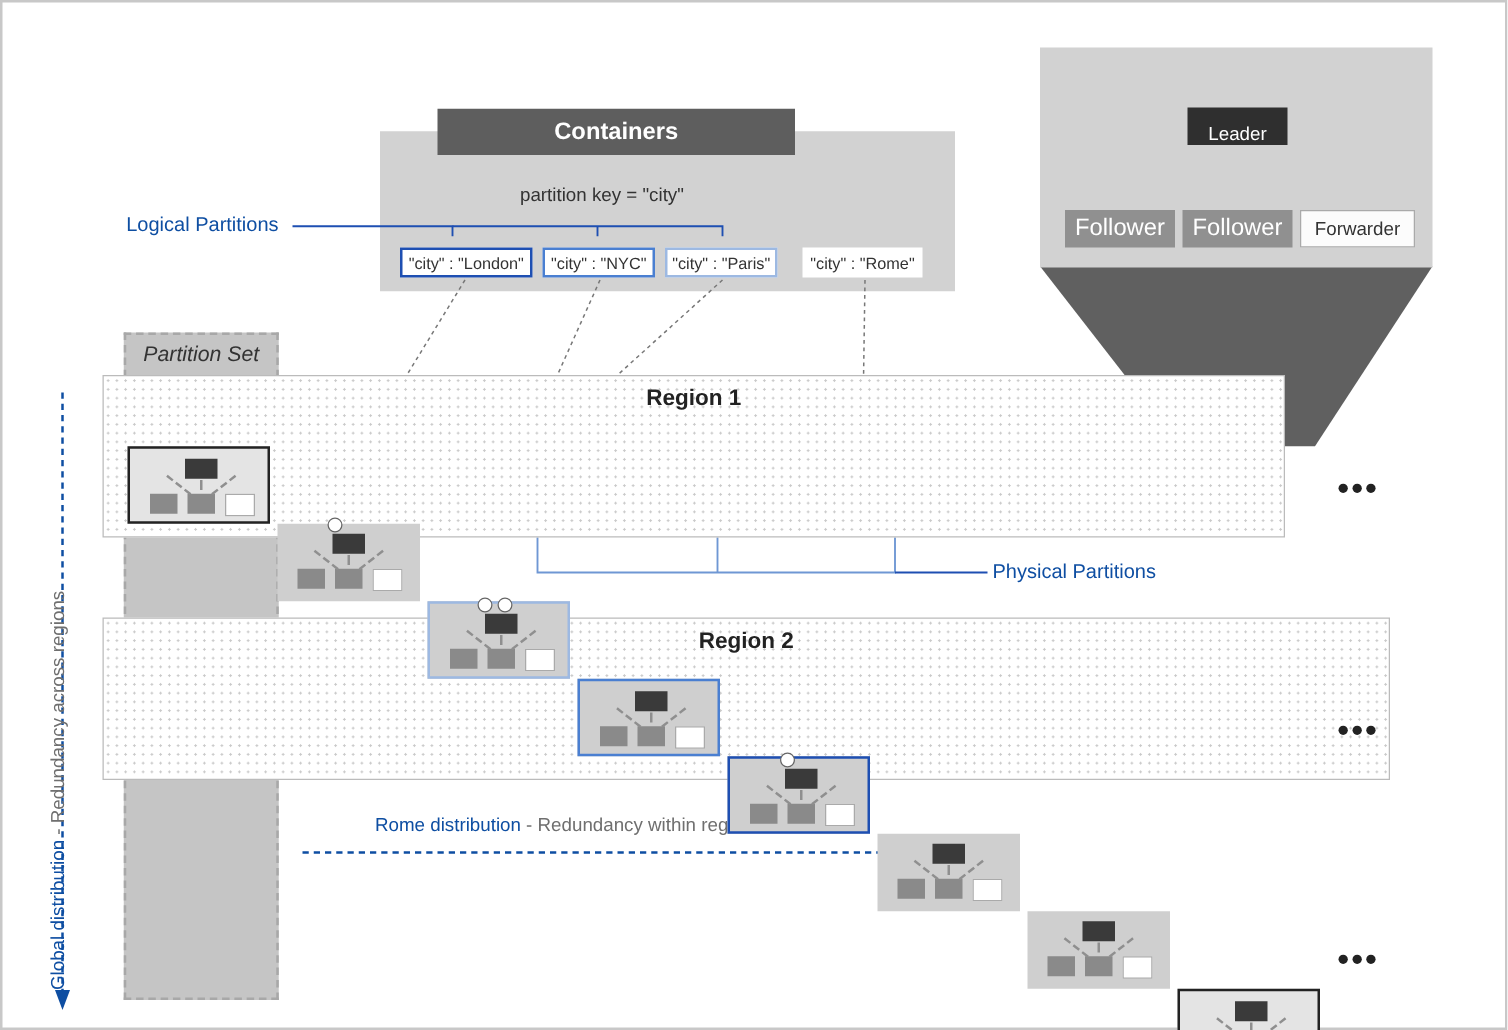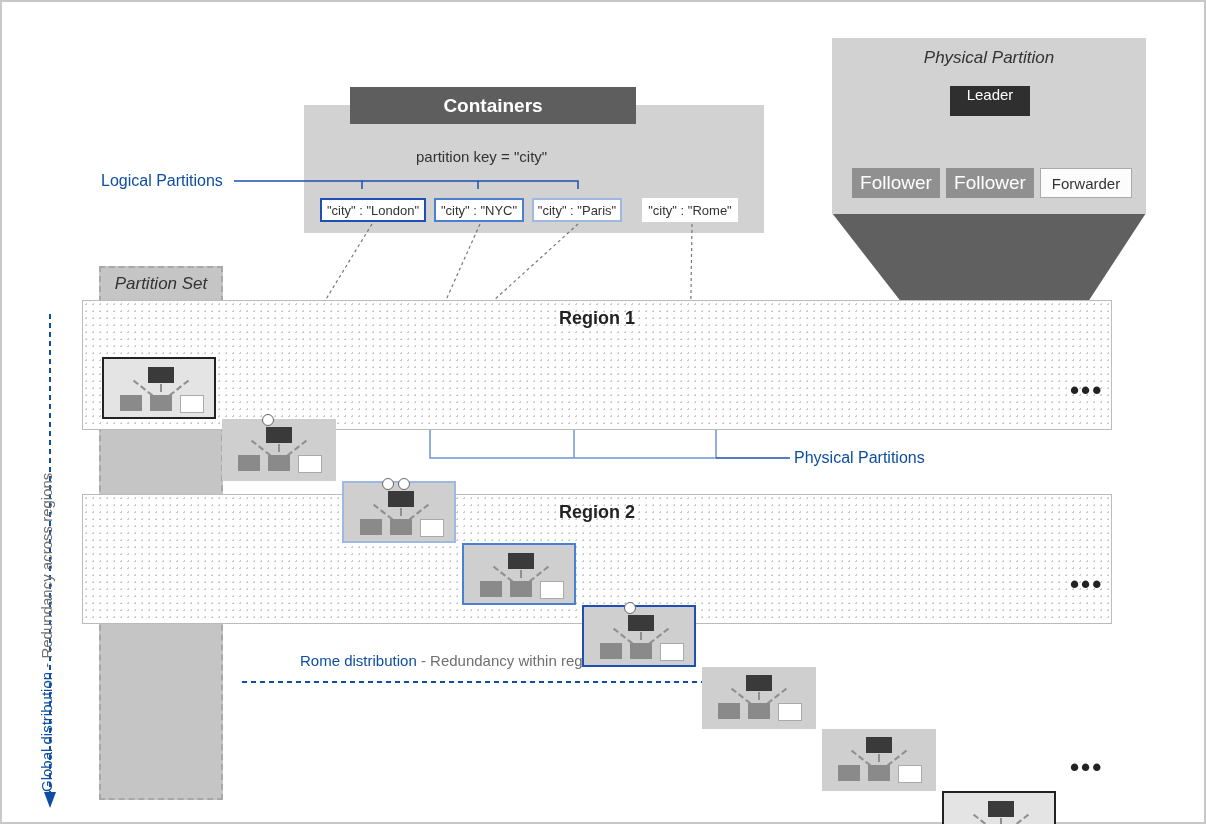--- a/index.html
+++ b/index.html
@@ -44,21 +44,21 @@
   .city-chip.blue-soft   { border:2px solid #9db9e2; }
 
   .label-blue { color:#0e4ea2; }
   .label-light { color:#6f6f6f; }
 
   
   .pp-callout { background:#d2d2d2; }
   .pp-title { font-style:italic; font-size:17px; text-align:center; width:100%; }
   .leader-box {
     background:#2f2f2f; color:#fff; font-size:15px;
-    display:flex; align-items:flex-start; justify-content:center;
+    display:flex; align-items:flex-end; justify-content:center;
   }
   .follower-box {
     background:#909090; color:#fff; font-size:19px;
     display:flex; align-items:center; justify-content:center;
   }
   .forwarder-box {
     background:#fcfcfc; color:#333; font-size:15px; border:1px solid #aaa;
     display:flex; align-items:center; justify-content:center;
   }
 
@@ -176,44 +176,41 @@
     <path class="dashed-line" d="M240,680 L723,680" marker-end="url(#arrBlue)"></path>
 
     <path class="dashed-black" d="M960,124 L898,162" marker-start="url(#arrBlkStart)" marker-end="url(#arrBlk)"></path>
     <path class="dashed-black" d="M986,124 L986,162" marker-start="url(#arrBlkStart)" marker-end="url(#arrBlk)"></path>
     <path class="dashed-black" d="M1012,124 L1078,162" marker-start="url(#arrBlkStart)" marker-end="url(#arrBlk)"></path>
 
     <polygon points="830,211 1144,211 1050,355 942,355" fill="#606060"></polygon>
   </svg>
 
   <div class="abs pp-callout" style="left:830px; top:36px; width:314px; height:176px;">
-    <div class="abs pp-title" style="left:0; top:10px;">
-      <span>Physical Partition</span>
-    </div>
     <div class="abs leader-box" style="left:118px; top:48px; width:80px; height:30px;">
       <span>Leader</span>
     </div>
     <div class="abs follower-box" style="left:20px; top:130px; width:88px; height:30px;">
       <span>Follower</span>
     </div>
     <div class="abs follower-box" style="left:114px; top:130px; width:88px; height:30px;">
       <span>Follower</span>
     </div>
     <div class="abs forwarder-box" style="left:208px; top:130px; width:92px; height:30px;">
       <span>Forwarder</span>
     </div>
   </div>
 
   <div class="abs pset-col" style="left:97px; top:264px; width:124px; height:534px;">
     <div class="abs pset-label" style="left:0; top:6px;">
       <span>Partition Set</span>
     </div>
   </div>
 
-  <div class="abs region-box" style="left:80px; top:298px; width:1030px; height:130px;">
+  <div class="abs region-box" style="left:80px; top:298px; width:946px; height:130px;">
     <div class="abs region-title" style="left:0; right:0; top:7px; text-align:center;">
       <span>Region 1</span>
     </div>
   </div>
 
   <div class="abs region-box" style="left:80px; top:492px; width:1030px; height:130px;">
     <div class="abs region-title" style="left:0; right:0; top:7px; text-align:center;">
       <span>Region 2</span>
     </div>
   </div>

